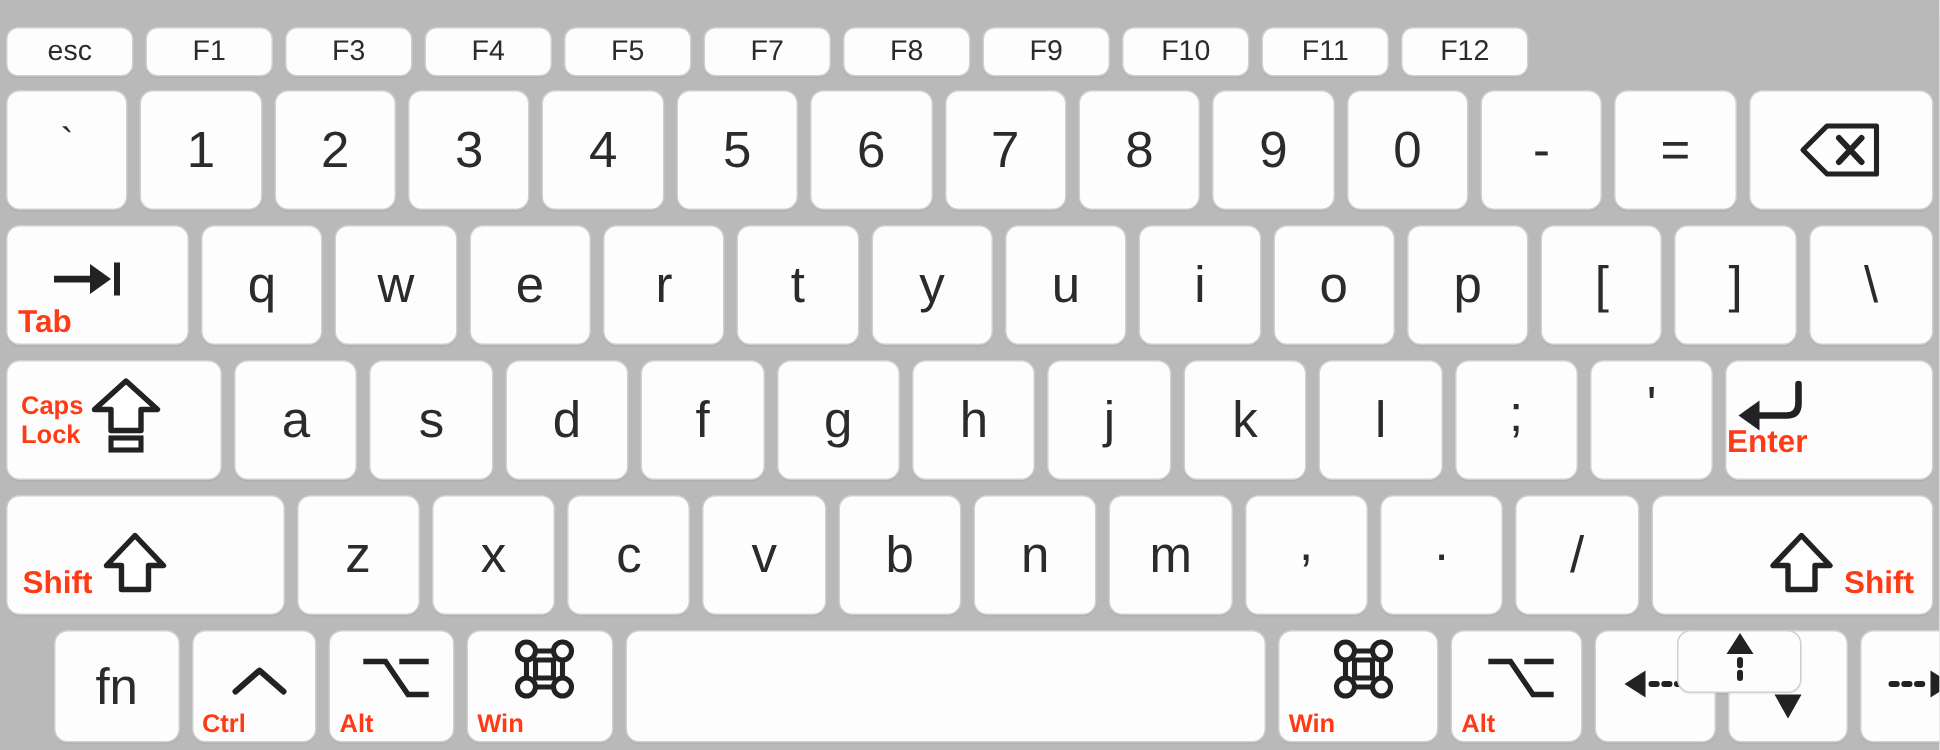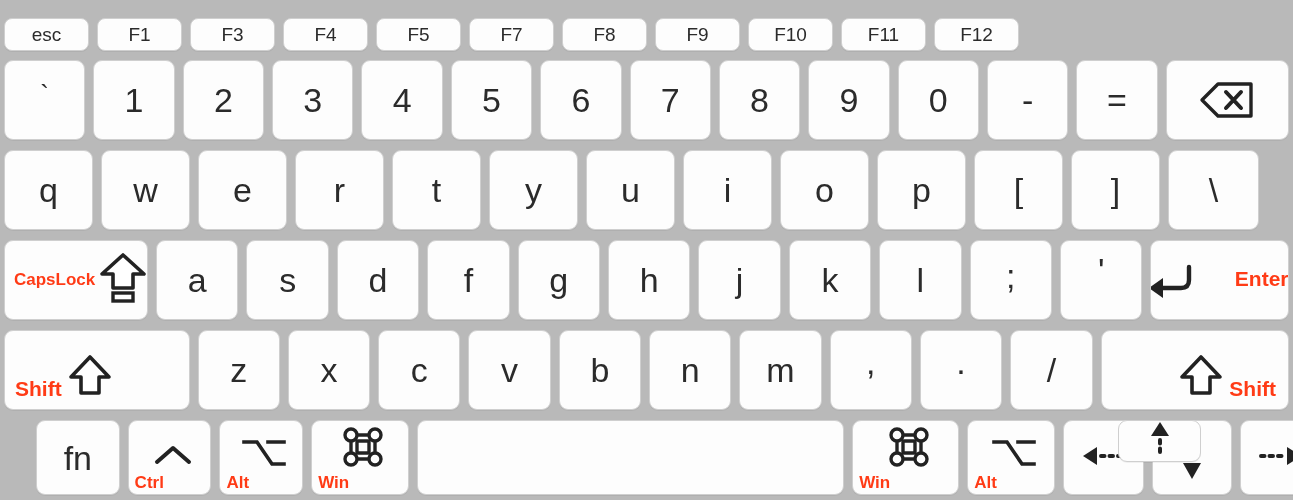--- a/index.html
+++ b/index.html
@@ -111,26 +111,26 @@
     font-family: "Liberation Sans", sans-serif;
   }
   .red.sm { font-size: 17px; }
 
   .tabkey  { flex-direction: column; align-items: flex-start; justify-content: flex-end;
              padding: 0 0 4px 7px; }
   .tabkey .g { margin-left: 22px; margin-bottom: -2px; }
 
   .capskey { flex-direction: row; align-items: center; justify-content: flex-start;
              padding-left: 9px; }
-  .capskey .two { display: flex; flex-direction: row; line-height: 1.12; }
+  .capskey .two { display: flex; flex-direction: column; line-height: 1.12; }
 
   .shiftL  { justify-content: flex-start; align-items: flex-end; padding: 0 0 10px 10px; gap: 6px; }
   .shiftR  { justify-content: flex-end; align-items: flex-end; padding: 0 12px 10px 0; gap: 6px; }
 
-  .enterkey { flex-direction: row; align-items: center; justify-content: center;
+  .enterkey { flex-direction: column; align-items: flex-start; justify-content: center;
               padding: 0 10px 3px 0; }
   .enterkey .g { margin-right: 40px; margin-bottom: -10px; }
 
   .botmod  { flex-direction: column; align-items: flex-start; justify-content: flex-end;
              padding: 0 0 3px 6px; }
   .botmod .g { align-self: center; margin-bottom: 0px; }
 
   .arrowkey { font-size: 26px; }
 </style>
 </head>
@@ -219,20 +219,30 @@
         </div>
       <div class="key" style="width:135px">
         <svg width="56" height="40" viewBox="0 0 56 40">
           <path d="M19 4 L52 4 L52 36 L19 36 L3 20 Z" fill="none" stroke="#222" stroke-width="3.4" stroke-linejoin="round"></path>
           <path d="M27 12 L42 28 M42 12 L27 28" stroke="#222" stroke-width="4" stroke-linecap="round"></path>
         </svg>
       </div>
     </div>
 
     <div class="krow row-q">
+      <div class="key tabkey" style="width:133px">
+        <span class="g">
+          <svg width="48" height="28" viewBox="0 0 48 28">
+            <path d="M2 14 L32 14" stroke="#222" stroke-width="4.5"></path>
+            <path d="M26 4 L40 14 L26 24 Z" fill="#222"></path>
+            <path d="M44 3 L44 25" stroke="#222" stroke-width="4"></path>
+          </svg>
+        </span>
+        <span class="red">Tab</span>
+      </div>
       <div class="key" style="width:89px">
           <span class="lbl">q</span>
         </div>
       <div class="key" style="width:89px">
           <span class="lbl">w</span>
         </div>
       <div class="key" style="width:89px">
           <span class="lbl">e</span>
         </div>
       <div class="key" style="width:89px">

